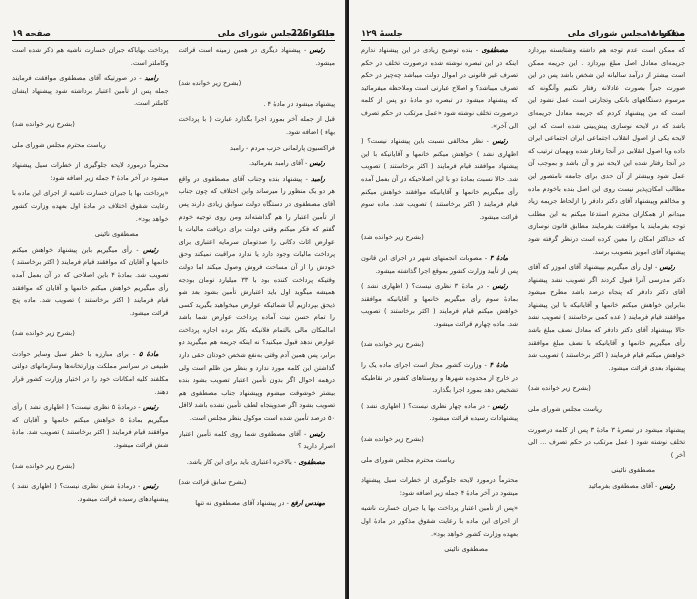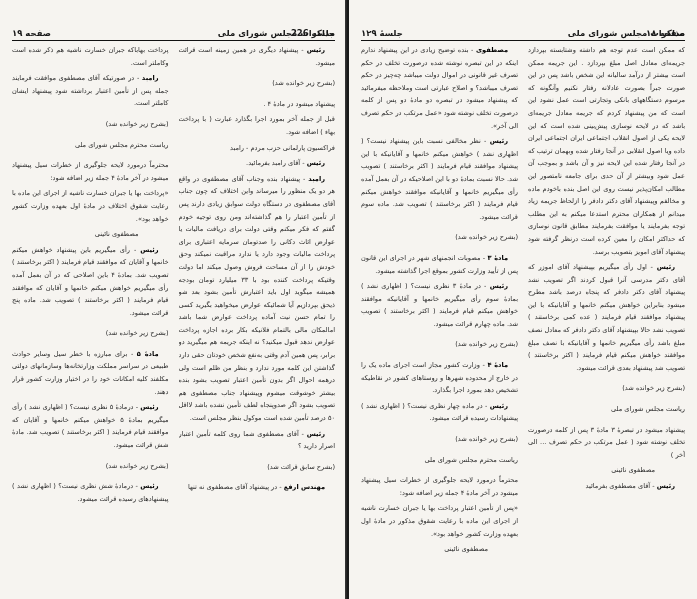--- a/index.html
+++ b/index.html
@@ -29,23 +29,23 @@
   .cols {
     position:absolute; top:44px; left:12px; right:12px; bottom:8px;
     display:flex; flex-direction:row-reverse; gap:10px;
   }
   .col {
     flex:1; direction:rtl; text-align:justify;
     font-size:6.6px; line-height:12.6px; color:#2a2a2a;
     overflow:hidden;
   }
   .col p { margin:0 0 3px 0; }
-  .col p.center { text-align:right; margin:8px 0; }
+  .col p.center { text-align:left; margin:8px 0; }
   .col p.indent { text-indent:10px; }
-  .col b { color:#000; }
+  .col b { color:#000;font-style:italic; }
   .col .sig { padding-right:30px; }
 </style>
 </head>
 <body>
 
 <div class="spread">
 
   <div class="page left">
     <div class="header">
       <span>جلسه 226</span>
@@ -55,20 +55,21 @@
     <div class="cols">
       <div class="col" id="lp-c0">
           <p class="indent"><b>رئیس</b><span> - پیشنهاد دیگری در همین زمینه است قرائت میشود.</span></p>
           <p class="center">(بشرح زیر خوانده شد)</p>
           <p>پیشنهاد میشود در مادهٔ ۴ .</p>
           <p>قبل از جمله آخر بمورد اجرا بگذارد عبارت ( با پرداخت بهاء ) اضافه شود.</p>
           <p>فراکسیون پارلمانی حزب مردم - رامبد</p>
           <p class="indent"><b>رئیس</b><span> - آقای رامبد بفرمائید.</span></p>
           <p class="indent"><b>رامبد</b><span> - پیشنهاد بنده وجناب آقای مصطفوی در واقع هر دو یک منظور را میرساند واین اختلاف که چون جناب آقای مصطفوی در دستگاه دولت سوابق زیادی دارند پس از تأمین اعتبار را هم گذاشته‌اند ومن روی توجیه خودم گفتم که فکر میکنم وقتی دولت برای دریافت مالیات یا عوارض اثاث دکانی را صدتومان سرمایه اعتباری برای پرداخت مالیات وجود دارد یا ندارد مراقبت نمیکند وحق خودش را از آن مساحت فروش وصول میکند اما دولت وقتیکه پرداخت کننده بود با ۳۳ میلیارد تومان بودجه همیشه میگوید اول باید اعتبارش تأمین بشود بعد شو ذیحق بپردازیم آیا شمائیکه عوارض میخواهید بگیرید کسی را تمام حسن نیت آماده پرداخت عوارض شما باشد امالمکان مالی بالتمام فلانیکه بکار برده اجازه پرداخت عوارض ندهد قبول میکنید؟ نه اینکه جریمه هم میگیرید دو برابر، پس همین آدم وقتی به‌نفع شخص خودتان حقی دارد گذاشتن این کلمه مورد ندارد و بنظر من ظلم است ولی درهمه احوال اگر بدون تأمین اعتبار تصویب بشود بنده بیشتر خوشوقت میشوم وپیشنهاد جناب مصطفوی هم تصویب بشود اگر صدوپنجاه لطف تأمین نشده باشد لااقل ۵۰ درصد تأمین شده است موکول بنظر مجلس است.</span></p>
           <p class="indent"><b>رئیس</b><span> - آقای مصطفوی شما روی کلمه تأمین اعتبار اصرار دارید ؟</span></p>
+          <p class="indent"><b>مصطفوی</b><span> - بالاخره اعتباری باید برای این کار باشد.</span></p>
           <p class="center">(بشرح سابق قرائت شد)</p>
           <p class="indent"><b>مهندس ارفع</b><span> - در پیشنهاد آقای مصطفوی نه تنها</span></p>
         </div>
       <div class="col" id="lp-c1">
           <p>پرداخت بهاباکه جبران خسارت ناشیه هم ذکر شده است وکاملتر است.</p>
           <p class="indent"><b>رامبد</b><span> - در صورتیکه آقای مصطفوی موافقت فرمایند جمله پس از تأمین اعتبار برداشته شود پیشنهاد ایشان کاملتر است.</span></p>
           <p class="center">(بشرح زیر خوانده شد)</p>
           <p class="center">ریاست محترم مجلس شورای ملی</p>
           <p>محترماً درمورد لایحه جلوگیری از خطرات سیل پیشنهاد میشود در آخر مادهٔ ۴ جمله زیر اضافه شود:</p>
           <p>«پرداخت بها یا جبران خسارت ناشیه از اجرای این ماده با رعایت شقوق اختلاف در مادهٔ اول بعهده وزارت کشور خواهد بود».</p>

